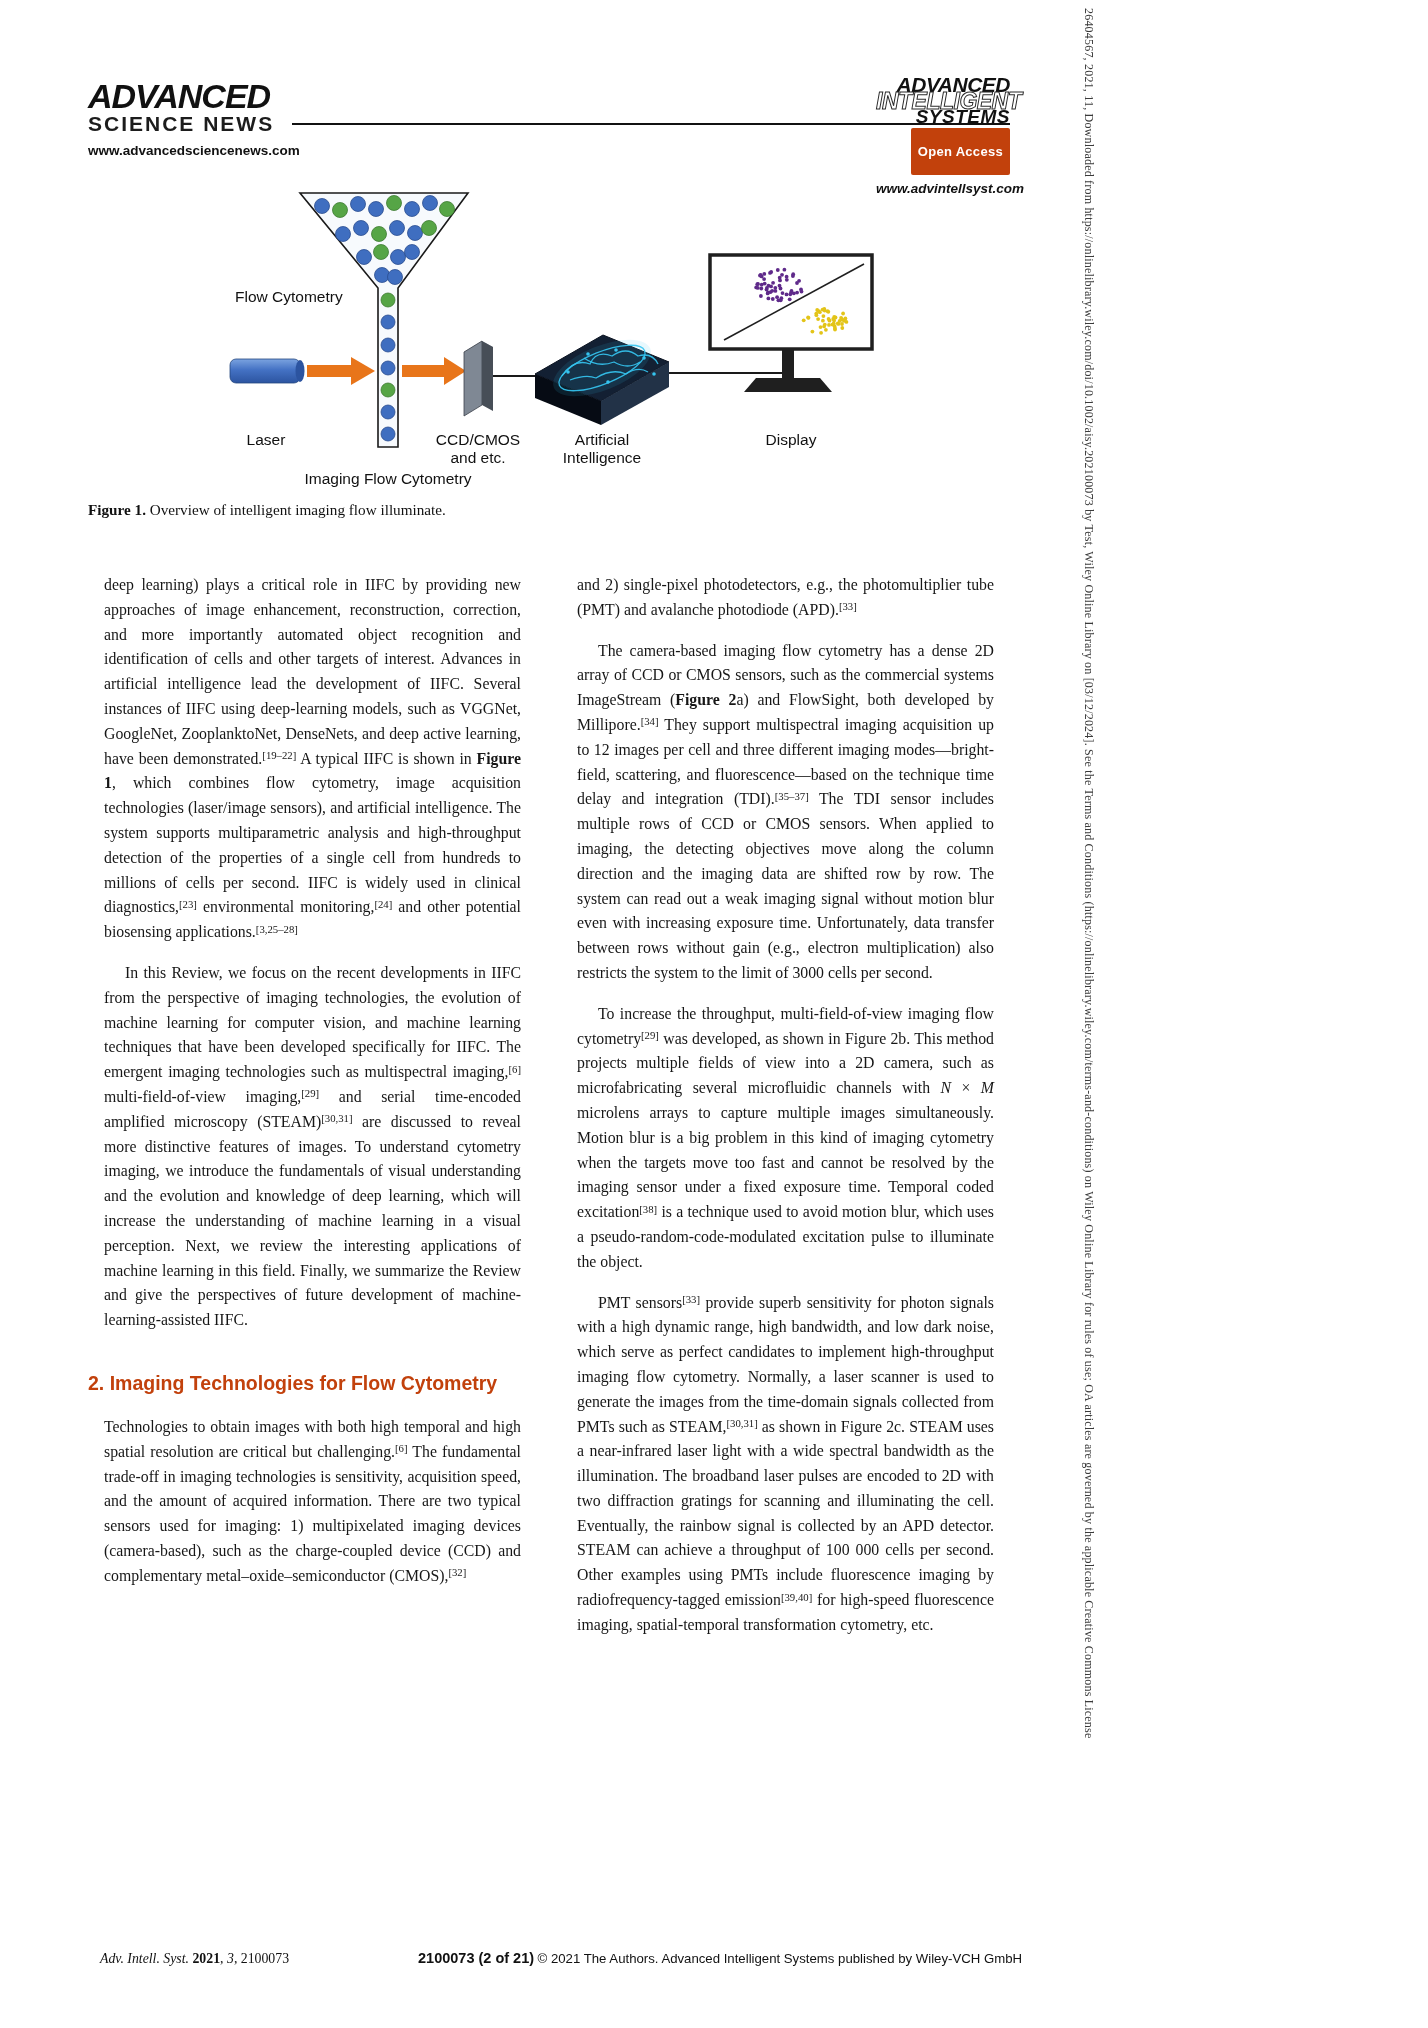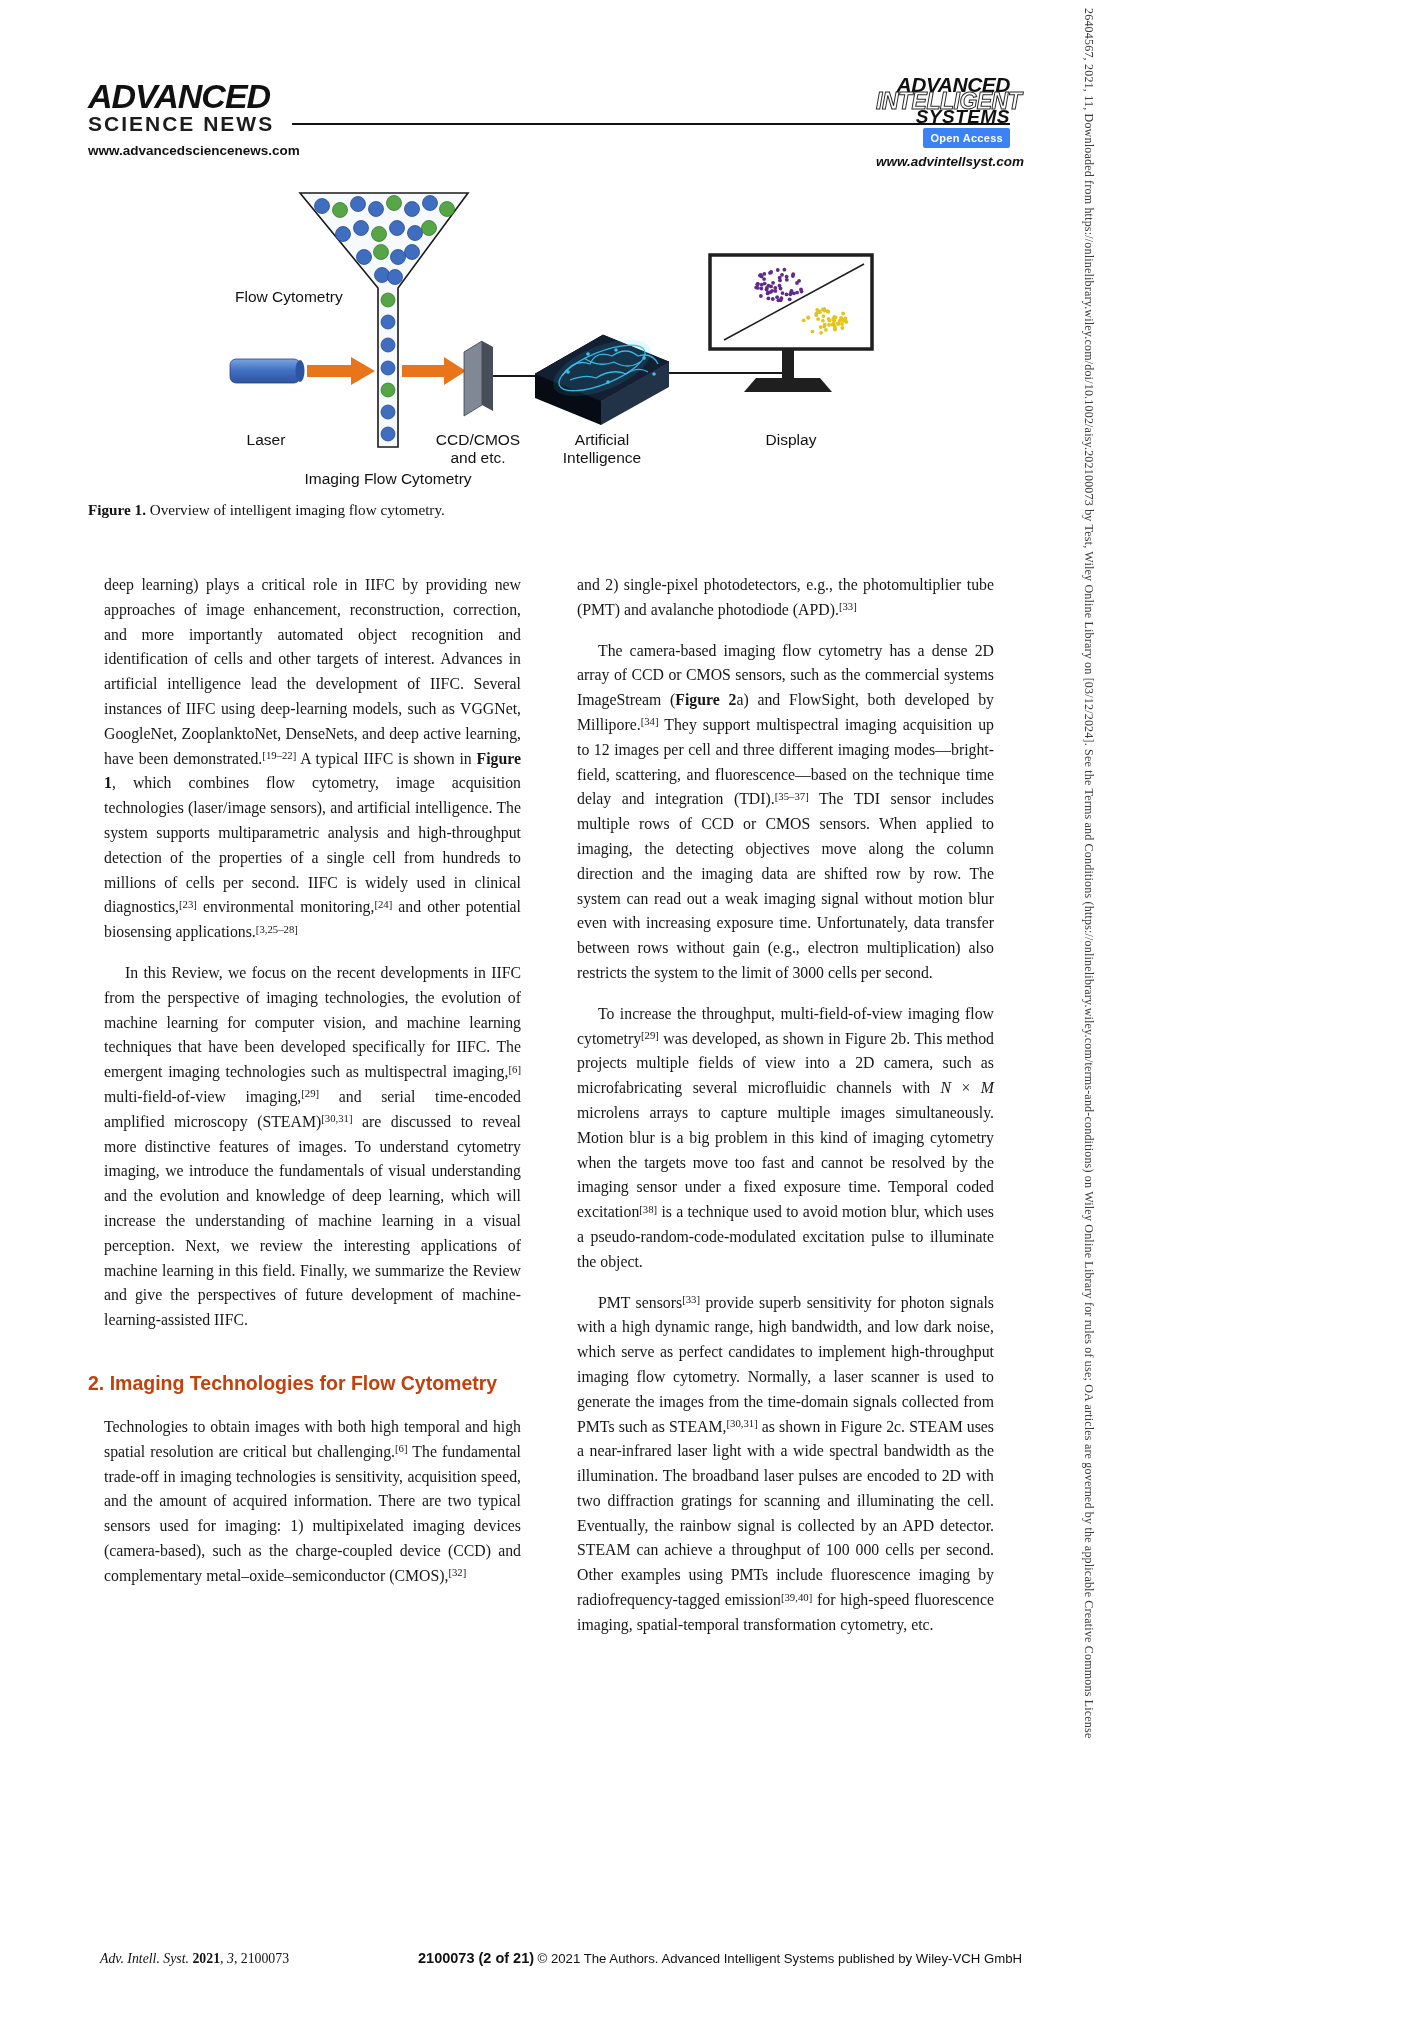--- a/index.html
+++ b/index.html
@@ -14,22 +14,22 @@
   .logo-sn  { font-family:"Liberation Sans", sans-serif; font-weight:600; font-size:21px;
               letter-spacing:2px; color:#1c1c1c; line-height:24px; }
   .logo-url { font-family:"Liberation Sans", sans-serif; font-weight:700; font-size:13.5px;
               color:#111; margin-top:7px; }
   .header-rule { position:absolute; left:292px; top:123px; width:718px; height:2px; background:#111; }
   .logo-right { position:absolute; left:876px; top:76px; width:134px; text-align:right;
                 font-family:"Liberation Sans", sans-serif; font-style:italic; font-weight:800; color:#111; }
   .lr1 { font-size:21px; line-height:17px; letter-spacing:-0.5px; }
   .lr2 { font-size:23px; line-height:16px; letter-spacing:-0.5px; color:#fff; -webkit-text-stroke:1px #2b2b2b; }
   .lr3 { font-size:19px; line-height:16px; letter-spacing:0.5px; }
-  .oa-badge { display:inline-block; background:#3b82f6; color:#fff; font-style:normal; font-weight:700;
-              font-size:11px; letter-spacing:0.3px; padding:4px 7px; border-radius:2px; margin-top:3px; }
+  .oa-badge { display:inline-block; background:#c2410c; color:#fff; font-style:normal; font-weight:700;
+              font-size:13px; letter-spacing:0.3px; padding:16px 7px; border-radius:2px; margin-top:3px; }
   .logo-right .logo-url { margin-top:6px; }
 
   
   .figure-area { position:absolute; left:88px; top:182px; width:922px; height:312px; }
   .fig-svg { width:100%; height:100%; display:block; }
   .fig-label { font-family:"Liberation Sans", sans-serif; font-size:15.5px; fill:#111; }
   .cell-blue  { fill:var(--cell-blue,#3f6ec0);  stroke:#2a4d8f; stroke-width:0.8; }
   .cell-green { fill:var(--cell-green,#56a546); stroke:#3c7a31; stroke-width:0.8; }
   .arrow { fill:var(--arrow-orange,#e8751a); }
   .brain path, .brain ellipse { fill:none; stroke:var(--ai-circuit-cyan,#35c4f0); stroke-width:1.3; opacity:0.92; }
@@ -287,21 +287,21 @@
       <text class="fig-label" x="390" y="281" text-anchor="middle" data-name="label-ccd-line2">and etc.</text>
       <text class="fig-label" x="514" y="263" text-anchor="middle" data-name="label-ai-line1">Artificial</text>
       <text class="fig-label" x="514" y="281" text-anchor="middle" data-name="label-ai-line2">Intelligence</text>
       <text class="fig-label" x="703" y="263" text-anchor="middle" data-name="label-display">Display</text>
       <text class="fig-label" x="300" y="302" text-anchor="middle" data-name="label-imaging-flow-cytometry">Imaging Flow Cytometry</text>
     </svg>
   </div>
 
   <div class="figure-caption" data-name="figure1-caption">
     <b data-name="figure1-caption-label">Figure 1.</b>
-    <span data-name="figure1-caption-text">Overview of intelligent imaging flow cytometry.</span>
+    <span data-name="figure1-caption-text">Overview of intelligent imaging flow illuminate.</span>
   </div>
 
   <div class="column col-left" data-name="left-column">
     <p class="para" data-name="paragraph-left-1">deep learning) plays a critical role in IIFC by providing new approaches of image enhancement, reconstruction, correction, and more importantly automated object recognition and identification of cells and other targets of interest. Advances in artificial intelligence lead the development of IIFC. Several instances of IIFC using deep-learning models, such as VGGNet, GoogleNet, ZooplanktoNet, DenseNets, and deep active learning, have been demonstrated.<sup>[19–22]</sup> A typical IIFC is shown in <b>Figure 1</b>, which combines flow cytometry, image acquisition technologies (laser/image sensors), and artificial intelligence. The system supports multiparametric analysis and high-throughput detection of the properties of a single cell from hundreds to millions of cells per second. IIFC is widely used in clinical diagnostics,<sup>[23]</sup> environmental monitoring,<sup>[24]</sup> and other potential biosensing applications.<sup>[3,25–28]</sup></p>
     <p class="para indent" data-name="paragraph-left-2">In this Review, we focus on the recent developments in IIFC from the perspective of imaging technologies, the evolution of machine learning for computer vision, and machine learning techniques that have been developed specifically for IIFC. The emergent imaging technologies such as multispectral imaging,<sup>[6]</sup> multi-field-of-view imaging,<sup>[29]</sup> and serial time-encoded amplified microscopy (STEAM)<sup>[30,31]</sup> are discussed to reveal more distinctive features of images. To understand cytometry imaging, we introduce the fundamentals of visual understanding and the evolution and knowledge of deep learning, which will increase the understanding of machine learning in a visual perception. Next, we review the interesting applications of machine learning in this field. Finally, we summarize the Review and give the perspectives of future development of machine-learning-assisted IIFC.</p>
     <h2 class="section-heading" data-name="section-heading-imaging-technologies">2. Imaging Technologies for Flow Cytometry</h2>
     <p class="para" data-name="paragraph-left-3">Technologies to obtain images with both high temporal and high spatial resolution are critical but challenging.<sup>[6]</sup> The fundamental trade-off in imaging technologies is sensitivity, acquisition speed, and the amount of acquired information. There are two typical sensors used for imaging: 1) multipixelated imaging devices (camera-based), such as the charge-coupled device (CCD) and complementary metal–oxide–semiconductor (CMOS),<sup>[32]</sup></p>
   </div>
 
   <div class="column col-right" data-name="right-column">

